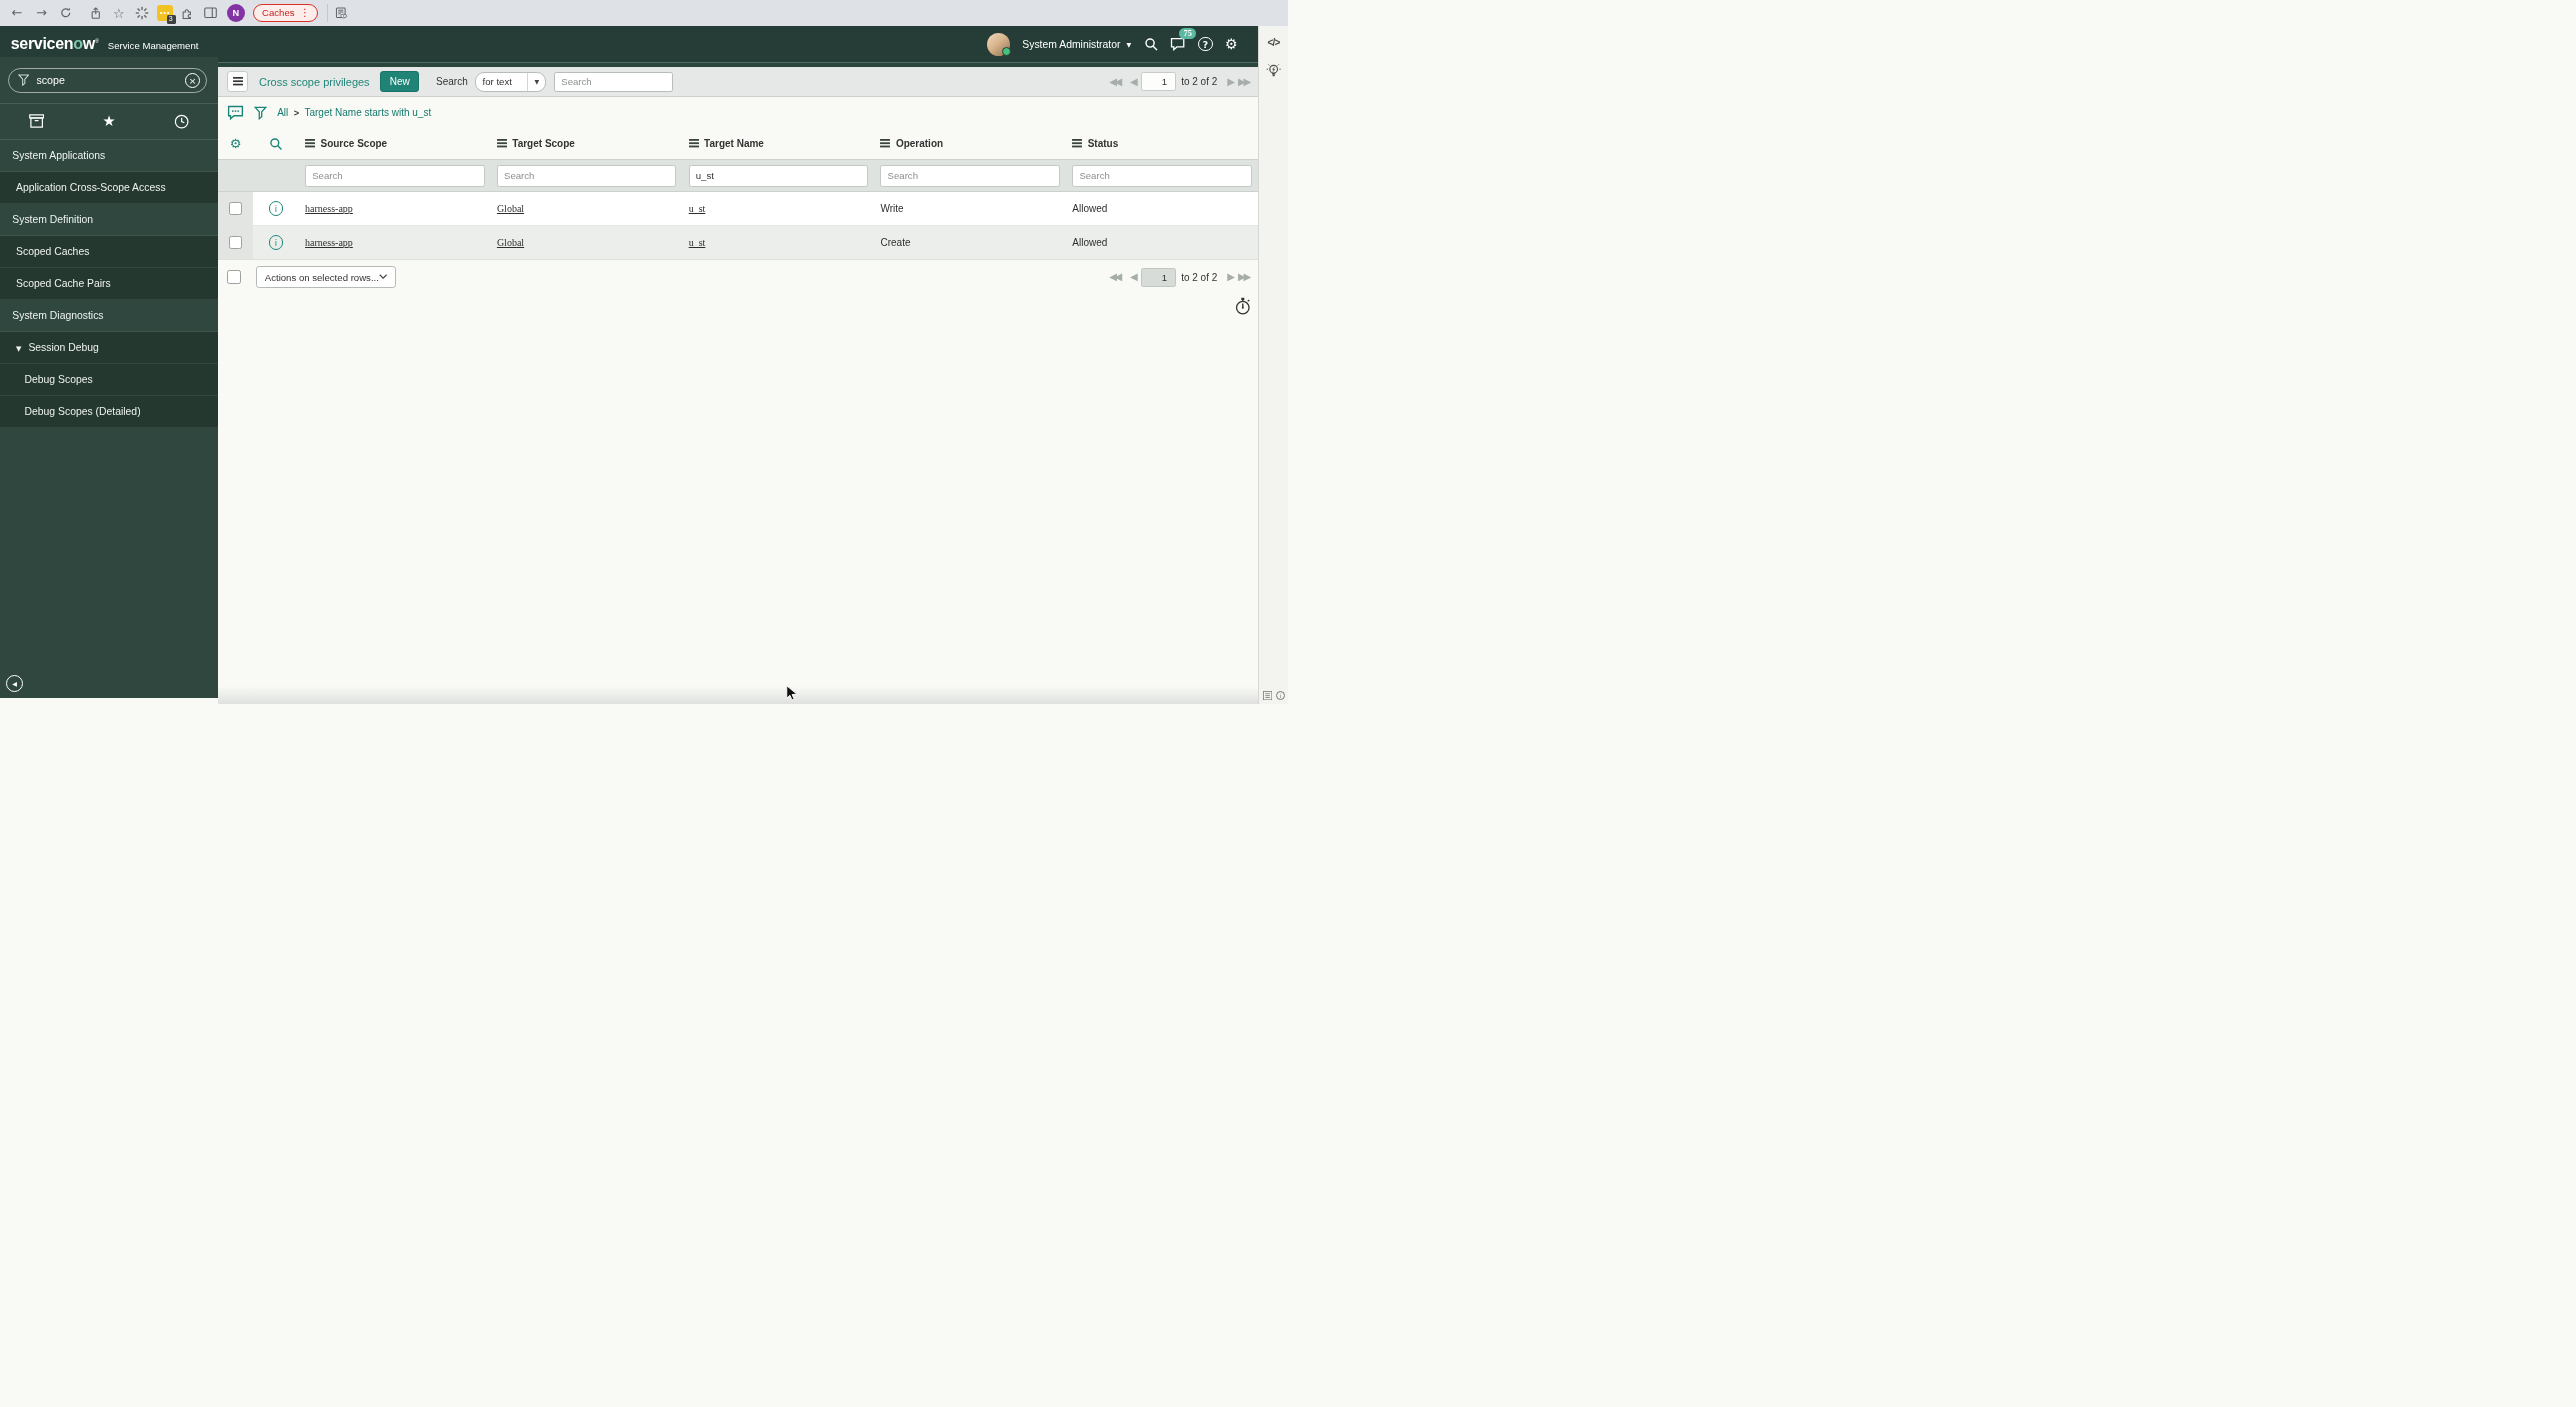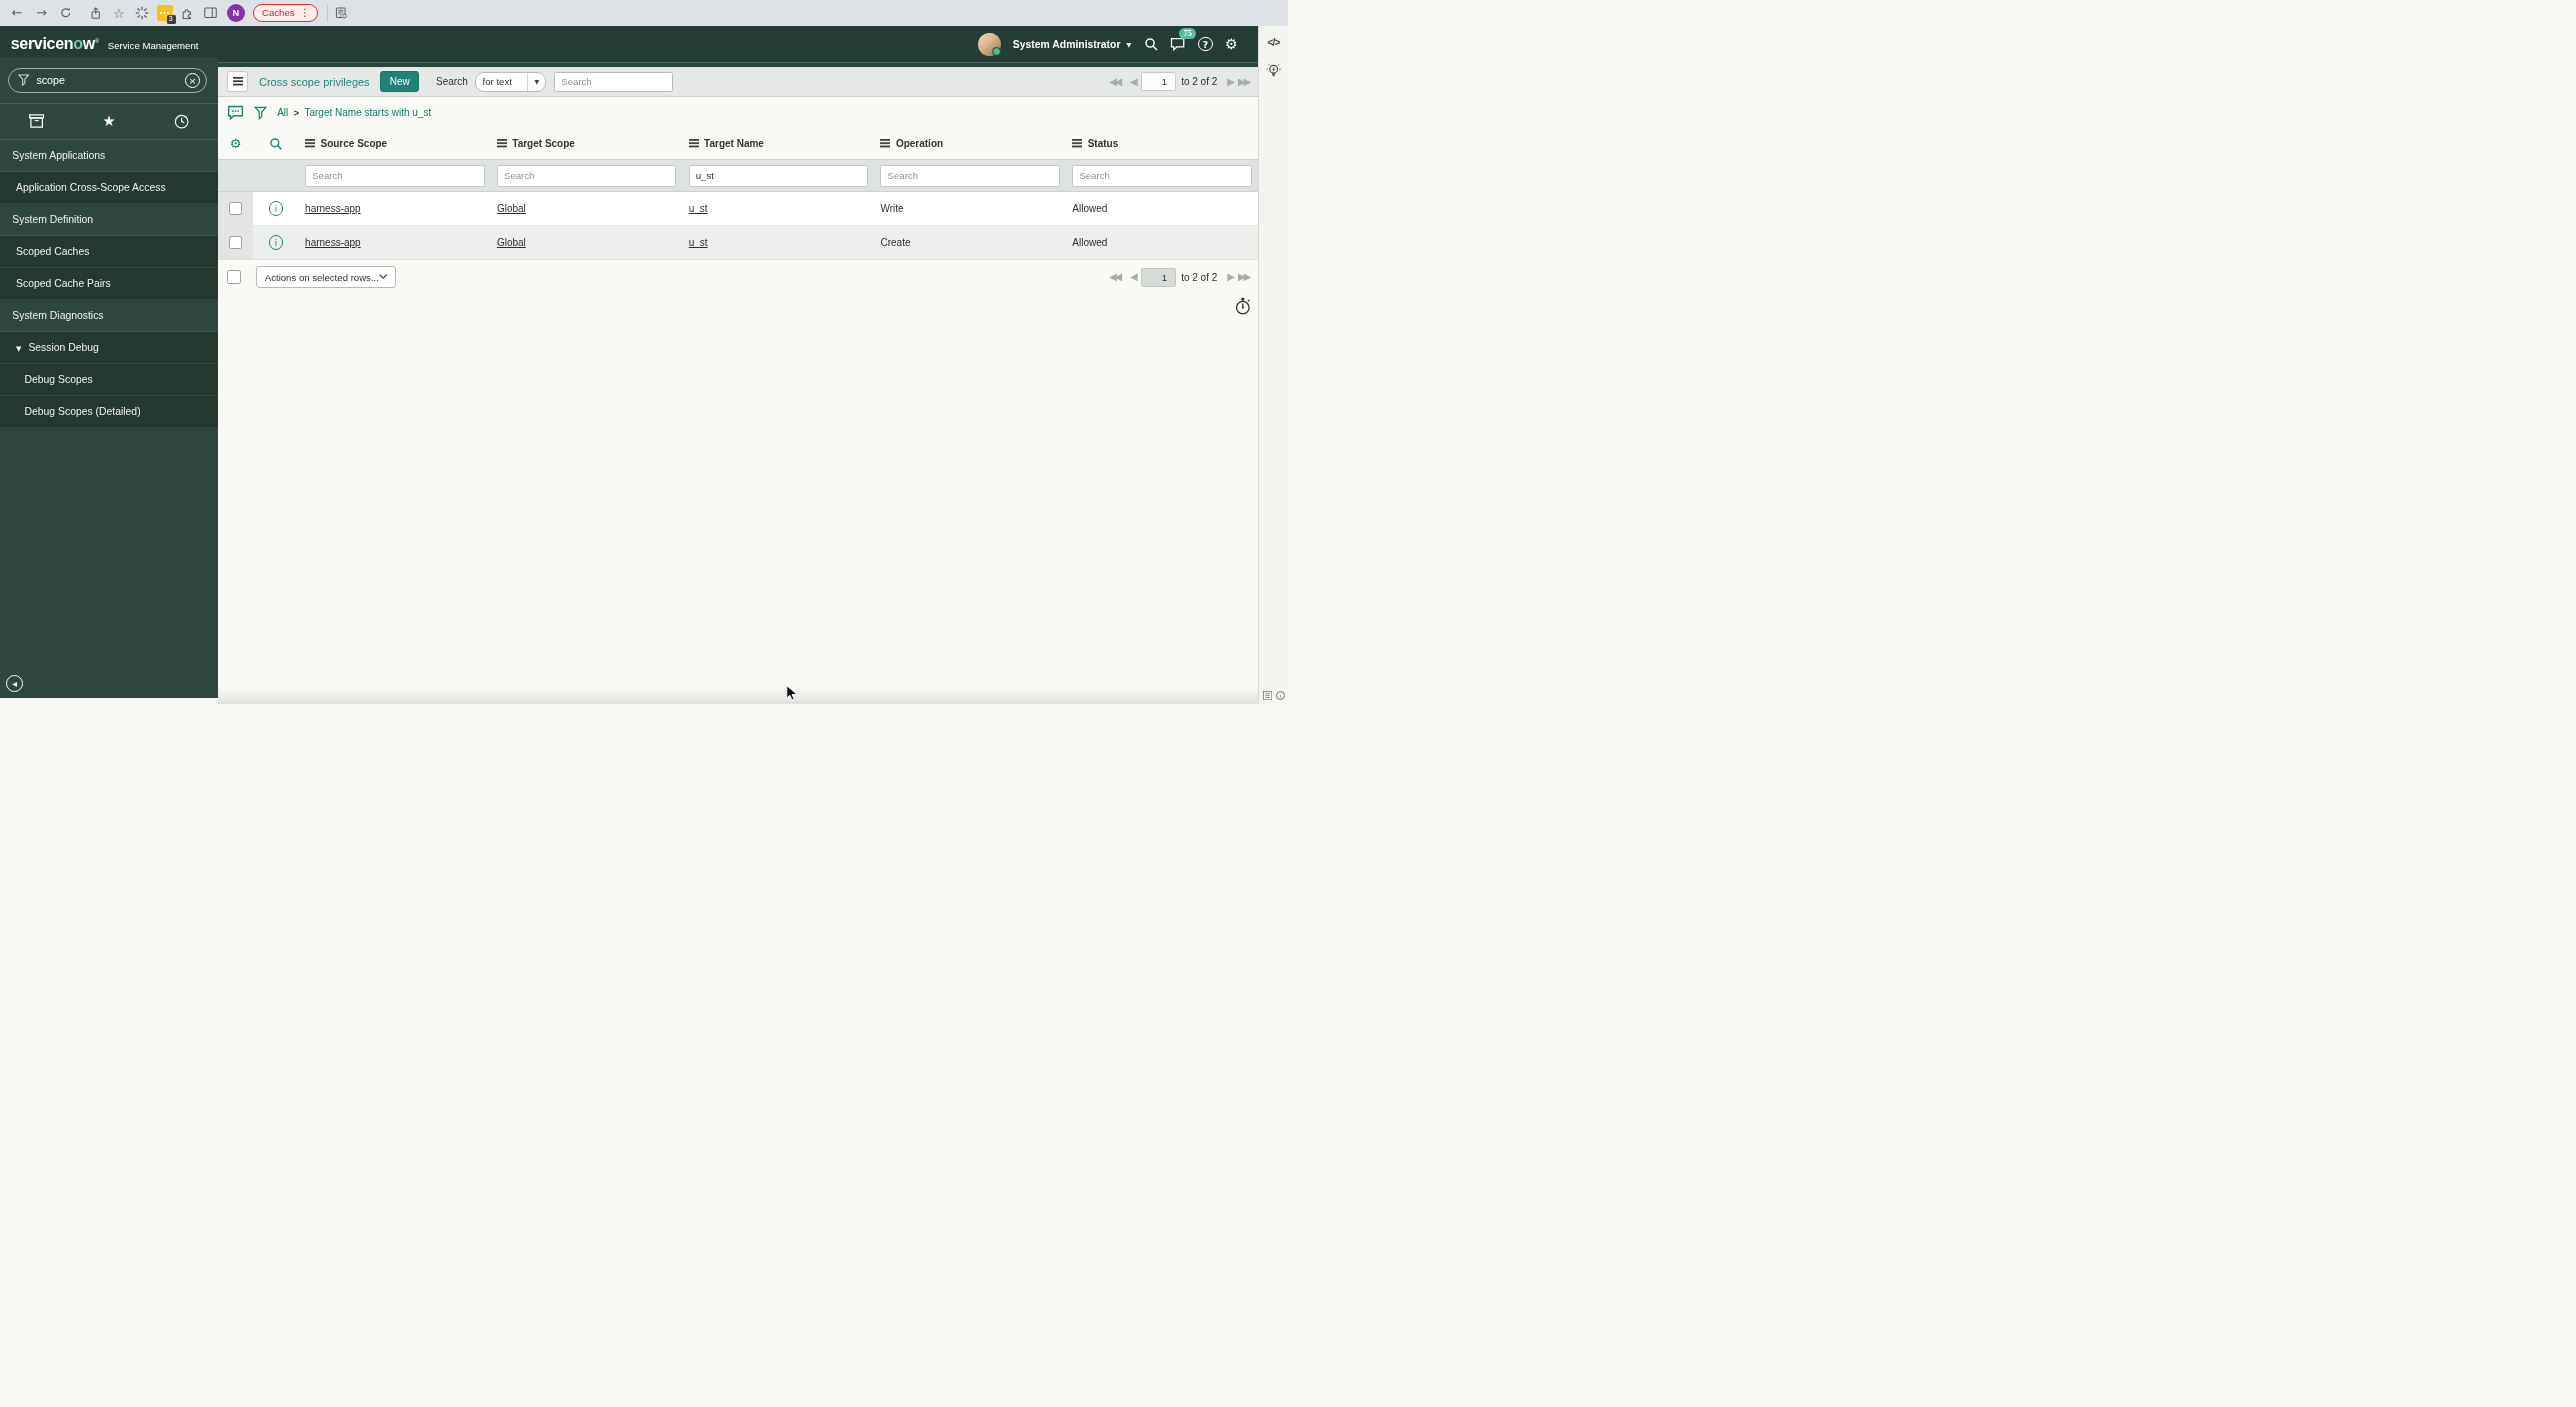--- a/index.html
+++ b/index.html
@@ -38,21 +38,21 @@
     padding:0 20px 0 10.7px;}
   .logo{font-size:16px;font-weight:bold;letter-spacing:-0.3px;white-space:nowrap;}
   .logo .o{color:#7fc4ad;}
   .logo sup{font-size:5.4px;font-weight:normal;}
   .product{font-size:9.6px;margin-left:9.2px;margin-top:3.1px;}
   .banner-right{margin-left:auto;display:flex;align-items:center;gap:12.3px;}
   .avatar{width:23px;height:23px;border-radius:50%;position:relative;flex:none;
     background:linear-gradient(140deg,#f0d9c0 0%,#d9b58d 45%,#8d6e4e 100%);}
   .avatar .dot{position:absolute;right:-0.8px;bottom:-0.8px;width:7px;height:7px;border-radius:50%;
     background:#49c17e;border:1.5px solid #253d36;}
-  .user-name{font-size:10.4px;display:flex;align-items:center;gap:6.1px;white-space:nowrap;font-weight:bold;}
+  .user-name{font-size:10.4px;display:flex;align-items:center;gap:6.1px;white-space:nowrap;}
   .user-caret{font-size:6.1px;}
   .banner-ico{color:#fff;display:flex;align-items:center;justify-content:center;flex:none;}
   .chat-wrap{position:relative;}
   .chat-badge{position:absolute;top:-8.4px;right:-10.7px;background:#5cb8a2;color:#fff;
     font-size:8.4px;font-weight:bold;border-radius:7px;padding:0.8px 4.6px;font-family:Liberation Serif, serif;}
   .help-circ{width:14.6px;height:14.6px;border:1.3px solid #fff;border-radius:50%;font-size:9.2px;
     font-weight:bold;display:flex;align-items:center;justify-content:center;box-sizing:border-box;}
   .gear-glyph{font-size:14.6px;line-height:14.6px;}
 
   
@@ -128,21 +128,21 @@
   .tfilter{height:31px;background:#dfe3e0;border-top:0.8px solid #cdd2ce;border-bottom:0.8px solid #cdd2ce;}
   .flt{height:22px;margin:0 6.1px;border:0.8px solid #c3c8c4;border-radius:2.3px;padding:0 6.1px;
     font-size:9.6px;box-sizing:border-box;background:#fff;font-family:inherit;color:#333;width:calc(100% - 12.3px);}
   .data{height:33px;background:#fff;border-bottom:0.8px solid #e3e6e2;font-size:10px;color:#2f2f2f;}
   .data.alt{background:#ebeeea;border-bottom:0.8px solid #dde1dd;}
   .data .c0{background:#e2e5e2;align-self:stretch;display:flex;align-items:center;justify-content:center;}
   .checkbox{width:11.5px;height:11.5px;background:#fff;border:0.8px solid #9aa39e;border-radius:2.3px;}
   .info-ico{width:14.6px;height:14.6px;border:1.2px solid #1d8579;border-radius:50%;color:#1d8579;
     font-size:8.4px;display:flex;align-items:center;justify-content:center;box-sizing:border-box;margin:0 auto;}
   .cell{padding-left:6.1px;}
-  .cell a{color:#2f2f2f;text-decoration:underline;}
+  .cell a{color:#2f2f2f;text-decoration:underline;font-family:Liberation Serif, serif;}
 
   .actions-row{height:34px;display:flex;align-items:center;padding:0 9.2px;gap:12.3px;box-sizing:border-box;}
   .actions-select{width:140px;height:22px;background:#fff;border:0.8px solid #b4bab6;border-radius:3.1px;
     display:flex;align-items:center;justify-content:space-between;padding:0 7.7px;box-sizing:border-box;
     font-size:9.6px;color:#333;margin-left:3.1px;}
   .stopwatch{position:absolute;right:6.1px;top:230px;color:#333;}
   .bottom-fade{position:absolute;left:0;bottom:0;width:100%;height:18.4px;
     background:linear-gradient(to bottom,rgba(223,225,222,0),#dfe1de);}
 
   .cursor{position:absolute;left:786px;top:685px;z-index:50;pointer-events:none;}

